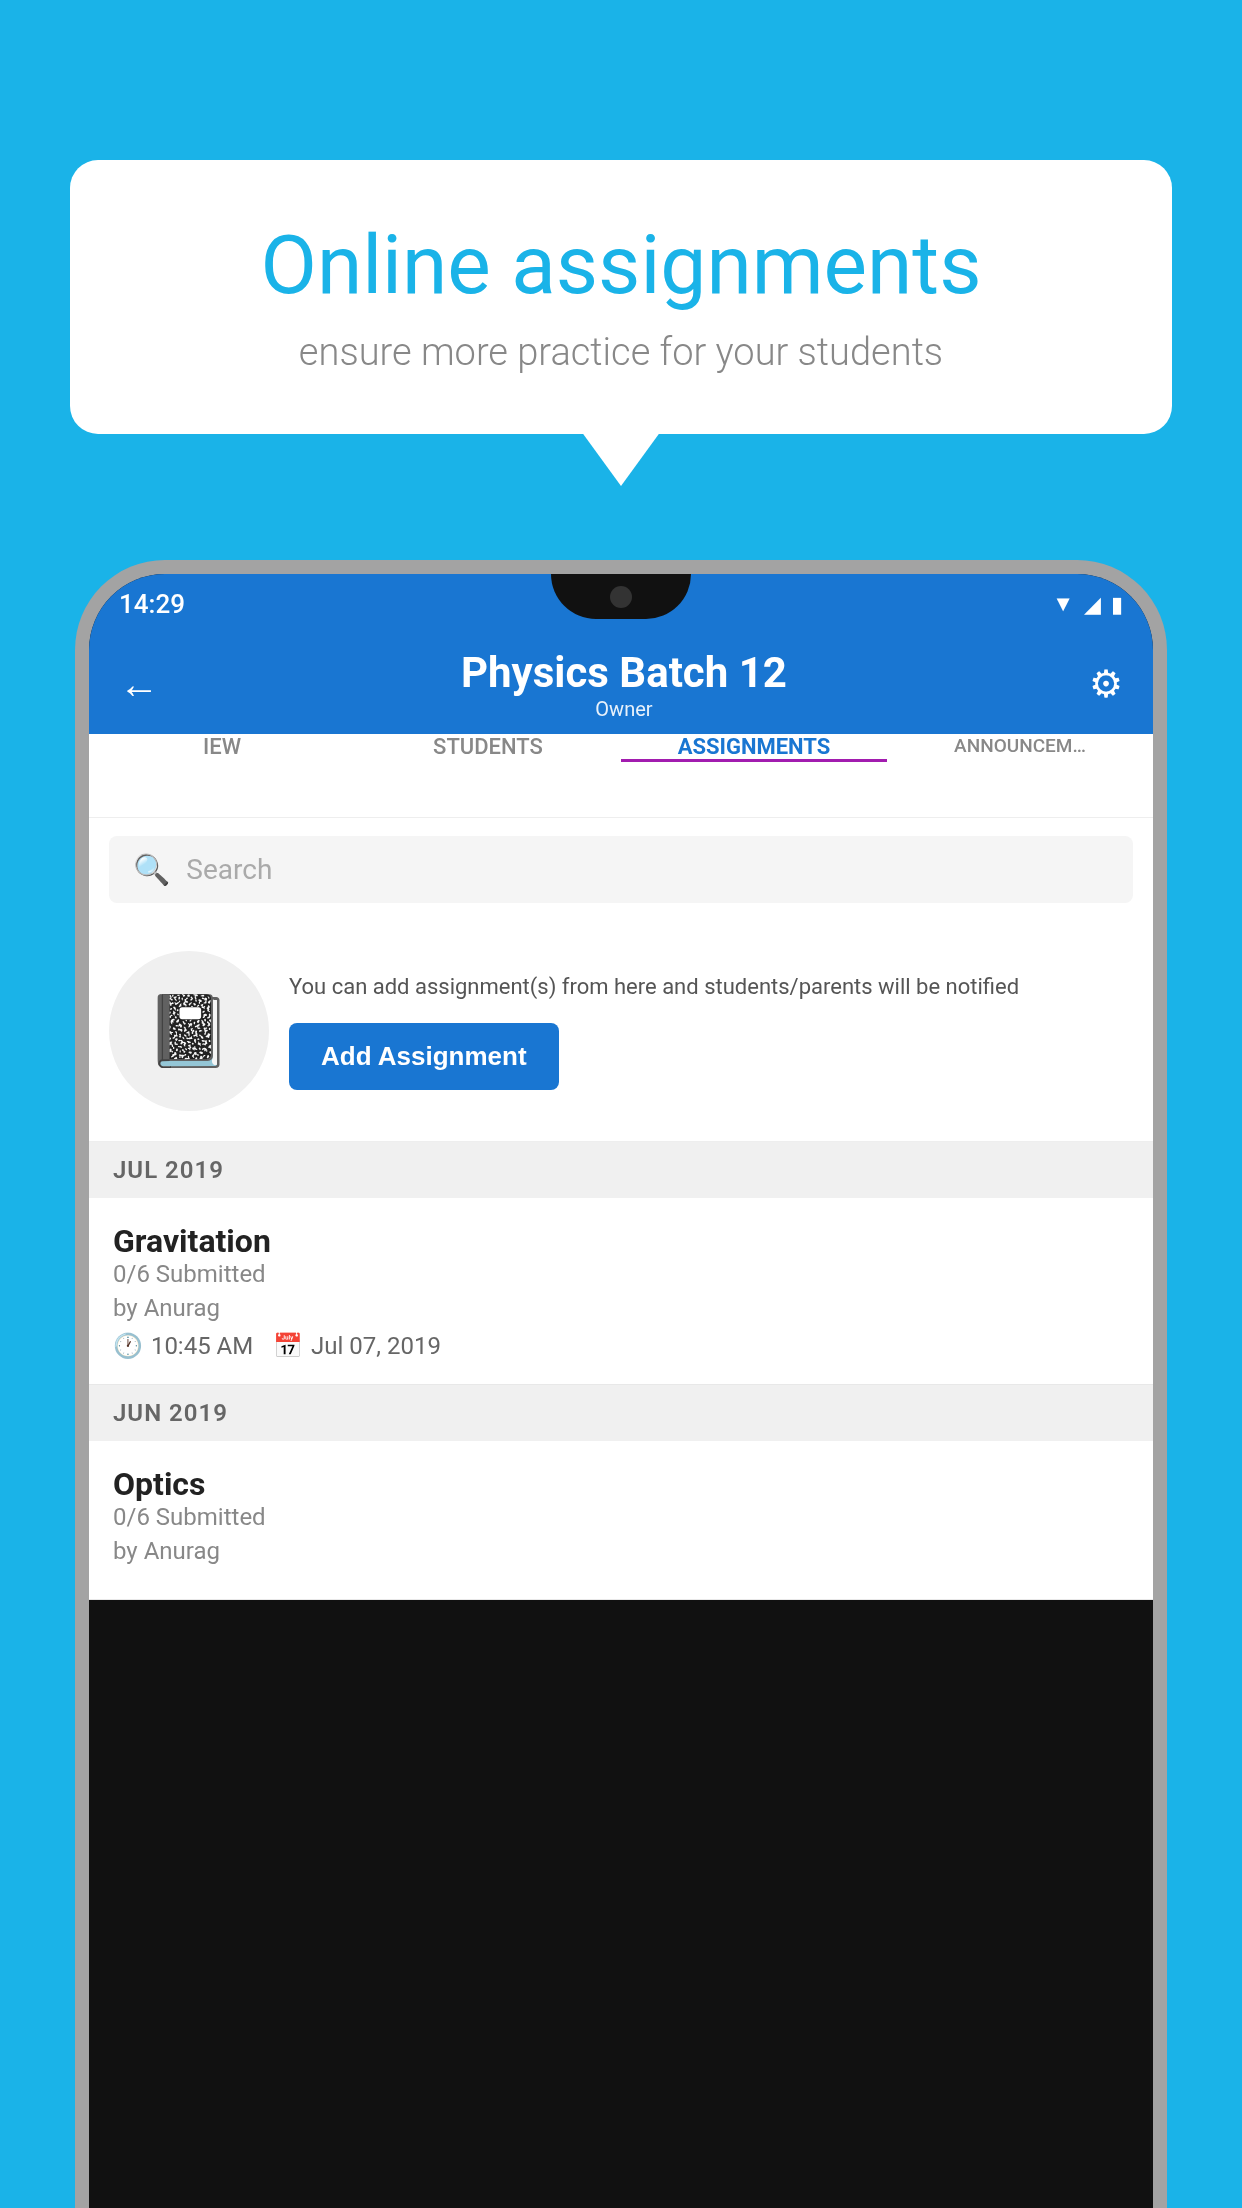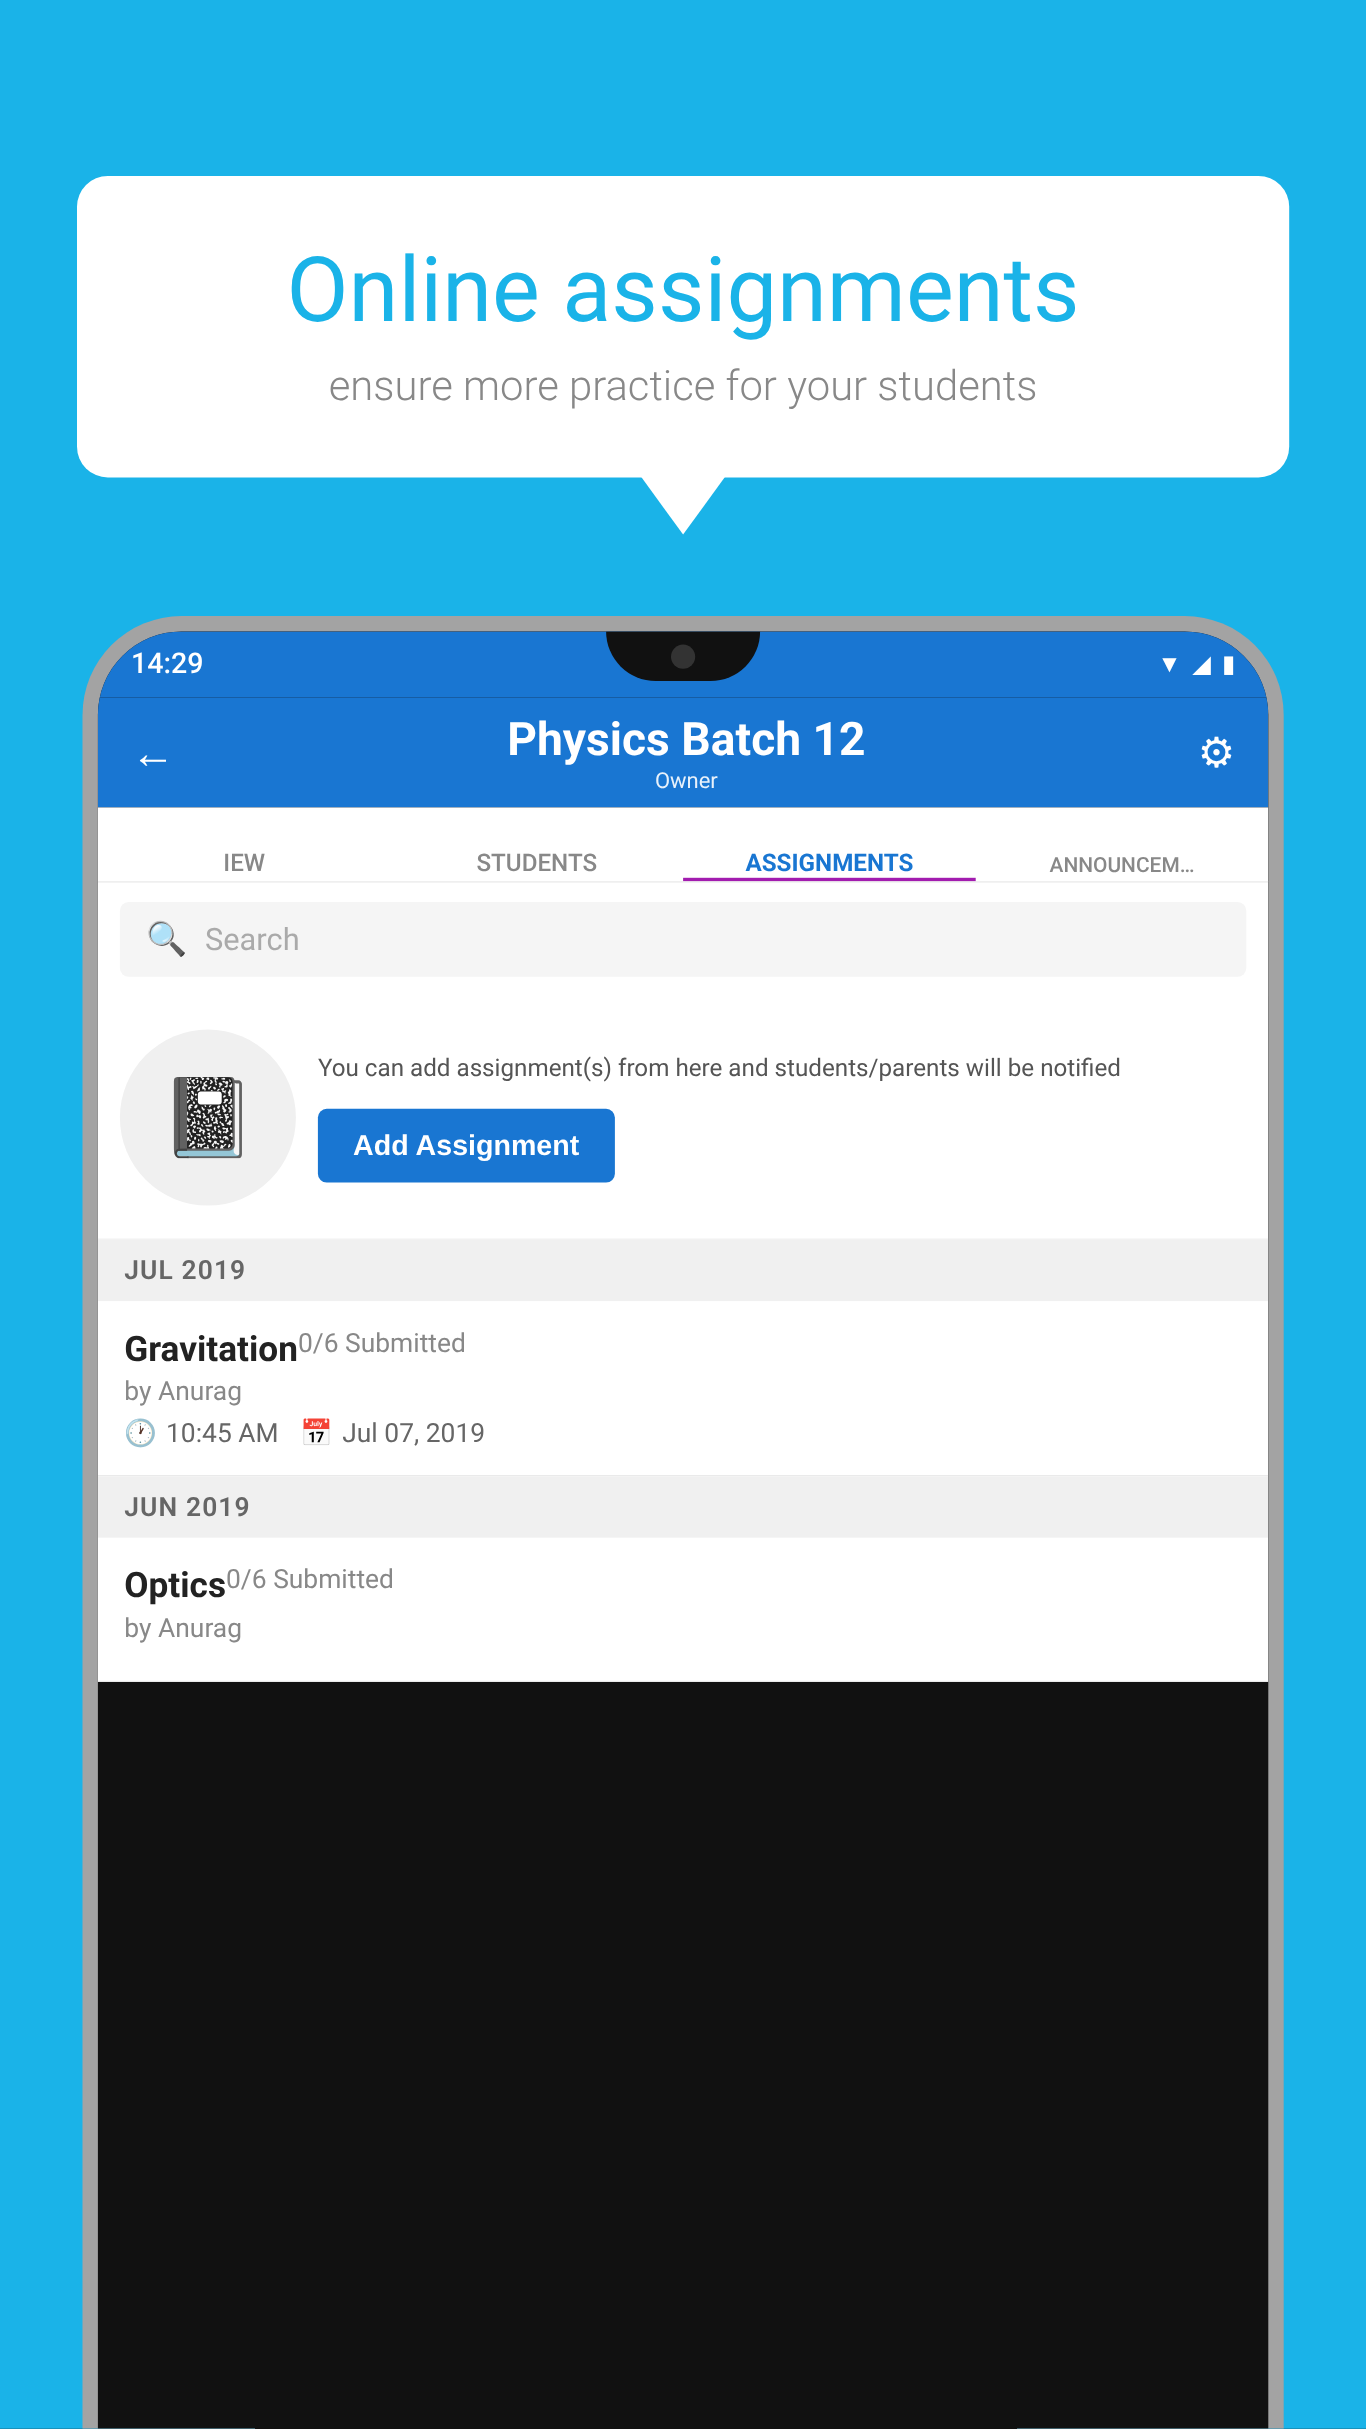--- a/index.html
+++ b/index.html
@@ -161,22 +161,22 @@
       color: white;
       font-size: 38px;
       cursor: pointer;
     }
 
     
     .tab-bar {
       background: white;
       display: flex;
       border-bottom: 1px solid #eee;
-      height: 68px;
-      align-items: flex-end;
+      height: 84px;
+      align-items: flex-start;
     }
 
     .tab-item {
       flex: 1;
       display: flex;
       align-items: center;
       justify-content: center;
       font-size: 22px;
       font-weight: 500;
       color: #888;
@@ -281,23 +281,24 @@
 
     
     .assignment-item {
       background: white;
       padding: 24px 24px;
       border-bottom: 1px solid #e8e8e8;
     }
 
     .assignment-row-top {
       display: flex;
-      justify-content: flex-start;
+      justify-content: flex-end;
       align-items: flex-start;
       margin-bottom: 6px;
+      flex-direction: column;
     }
 
     .assignment-name {
       font-size: 32px;
       font-weight: 700;
       color: #222;
     }
 
     .assignment-submitted {
       font-size: 24px;

